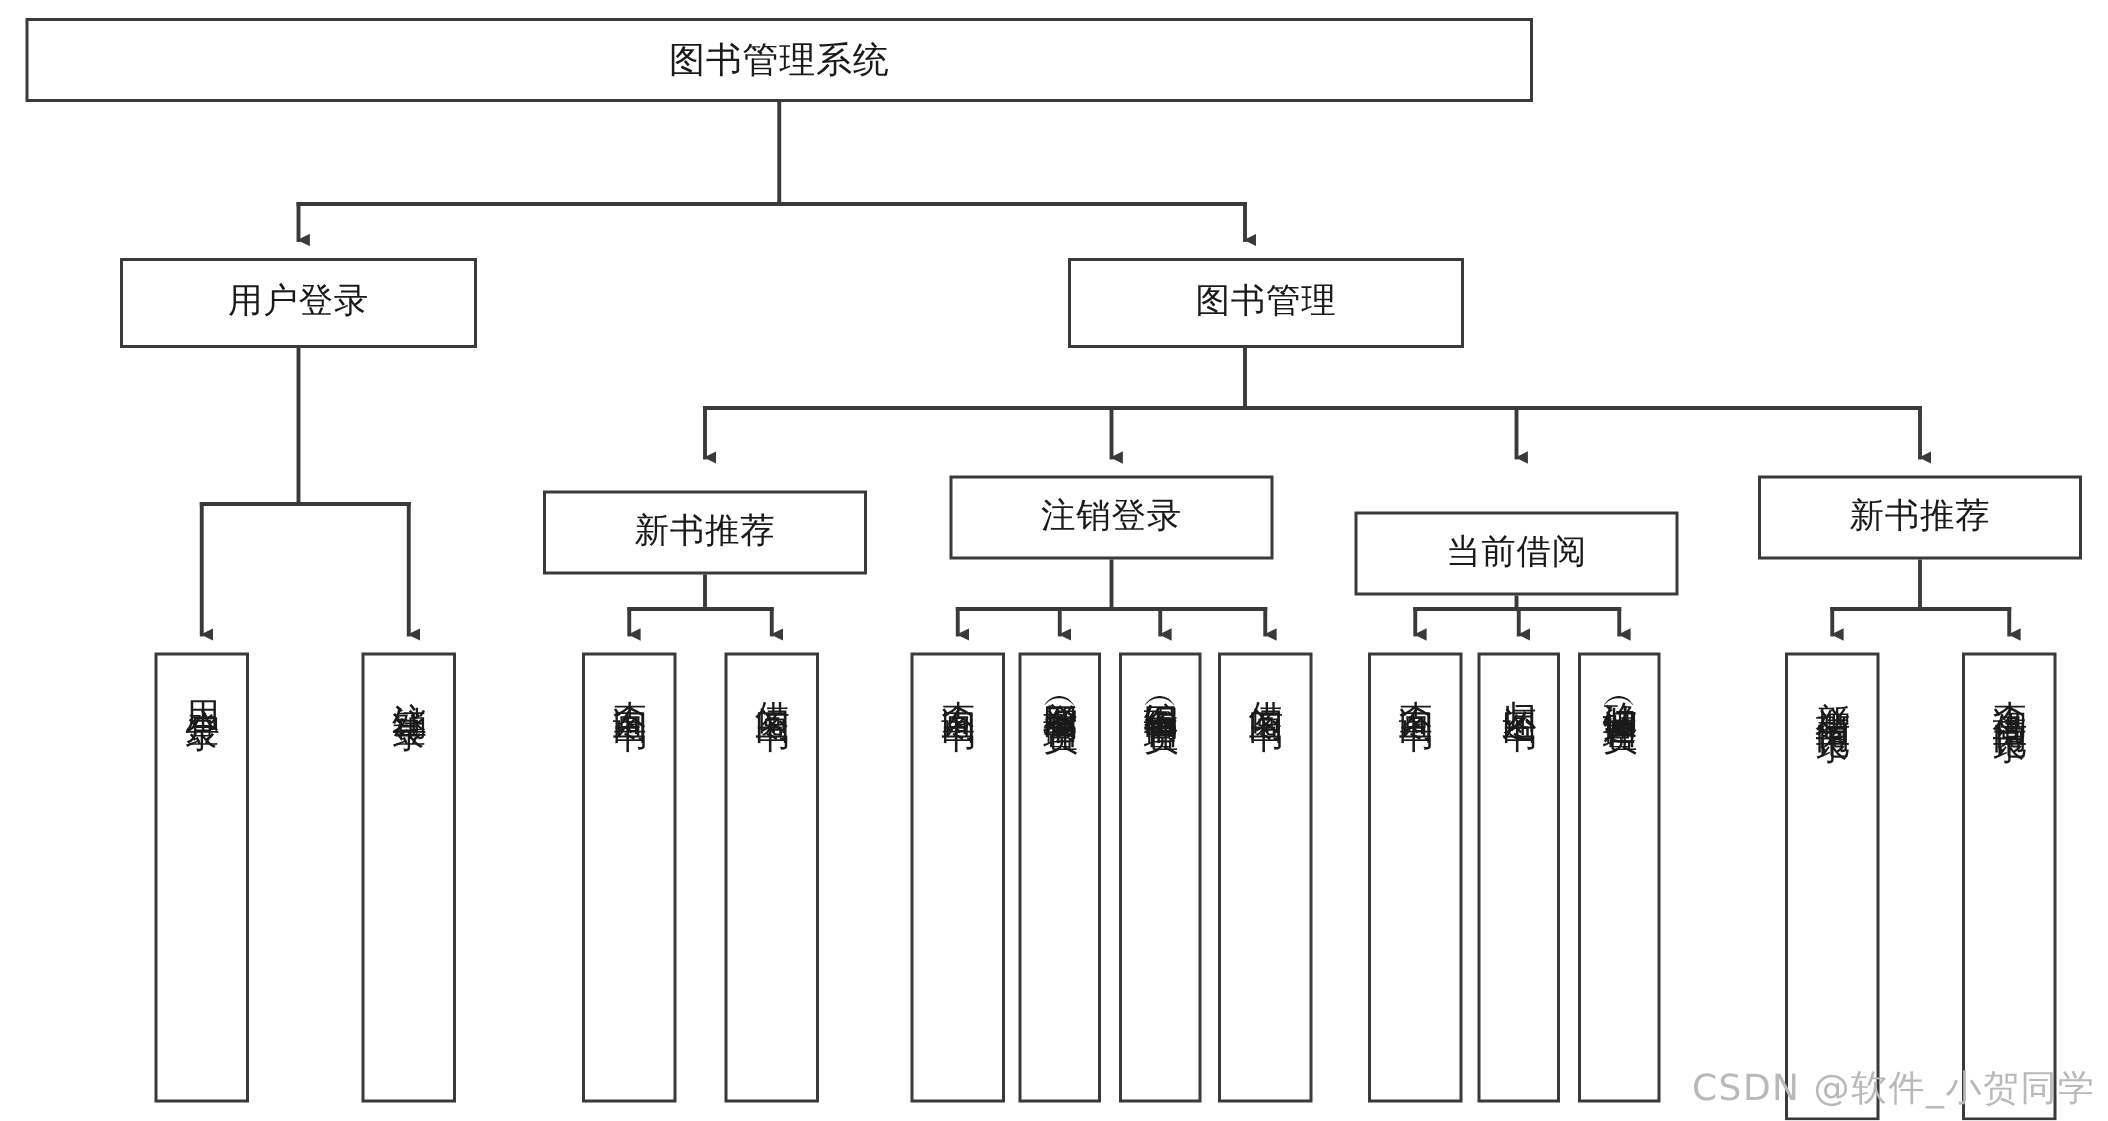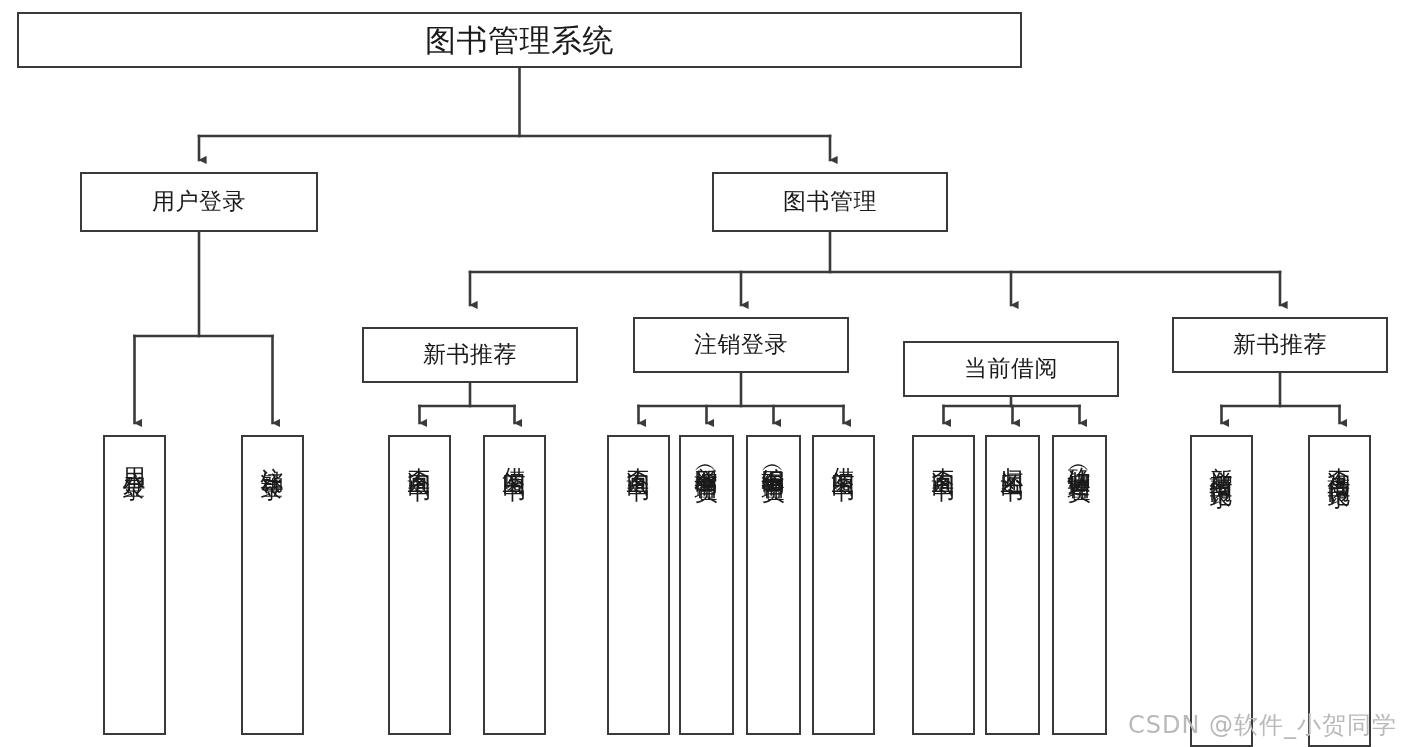--- a/index.html
+++ b/index.html
@@ -42,21 +42,21 @@
     text-align: center;
     line-height: 1.18;
     white-space: pre;
   }
   
   .node.horiz .node-label {
     font-size: 23px;
     letter-spacing: 0.5px;
   }
   .node.root .node-label {
-    font-size: 31px;
+    font-size: 24px;
   }
   
   .node.vert {
     align-items: flex-start;
     justify-content: center;
     padding-top: 12px;
   }
   .node.vert .node-label {
     writing-mode: vertical-rl;
     text-orientation: upright;
@@ -135,21 +135,21 @@
     </g>
   </svg>
 
   <div class="node horiz root" style="left:17px; top:12px; width:1005px; height:56px;">
     <span class="node-label">图书管理系统</span>
   </div>
 
   <div class="node horiz" style="left:80px; top:172px; width:238px; height:60px;">
     <span class="node-label">用户登录</span>
   </div>
-  <div class="node horiz" style="left:712px; top:172px; width:236px; height:60px;">
+  <div class="node horiz" style="left:712px; top:172px; width:264px; height:60px;">
     <span class="node-label">图书管理</span>
   </div>
 
   <div class="node horiz" style="left:362px; top:317px; width:216px; height:56px;margin-top:10px;">
     <span class="node-label">新书推荐</span>
   </div>
   <div class="node horiz" style="left:633px; top:317px; width:216px; height:56px;">
     <span class="node-label">注销登录</span>
   </div>
   <div class="node horiz" style="left:903px; top:317px; width:216px; height:56px;margin-top:24px;">

